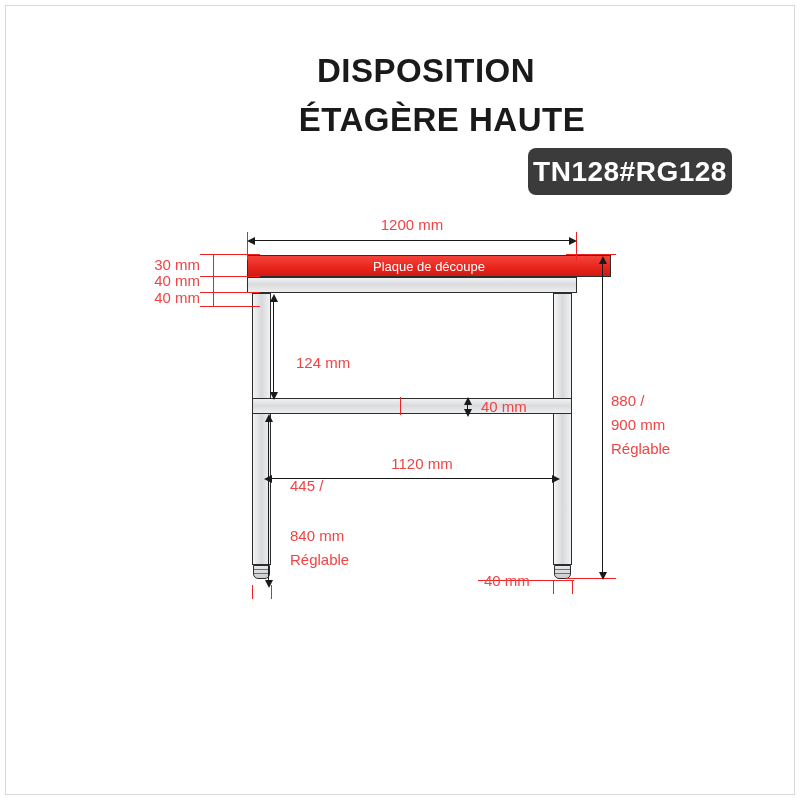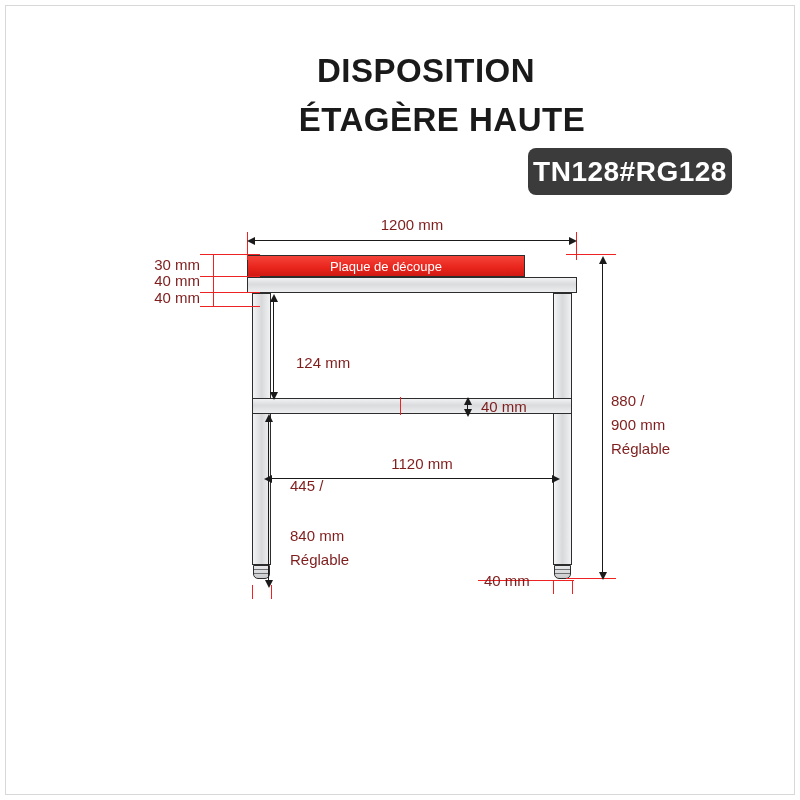--- a/index.html
+++ b/index.html
@@ -56,21 +56,21 @@
     display: flex;
     align-items: center;
     justify-content: center;
     letter-spacing: 0.5px;
   }
 
   
   .lbl {
     position: absolute;
     font-size: 15px;
-    color: #7f1d1d;
+    color: #ef4444;
     white-space: nowrap;
   }
   .lbl.center { text-align: center; }
   .lbl.right  { text-align: right; }
 
   .dimline {           
     position: absolute;
     background: #1a1a1a;
   }
   .redline {           
@@ -143,21 +143,21 @@
 <body>
 
 <div id="stage">
 
   <div class="border-frame"></div>
 
   <div class="title title-1">DISPOSITION</div>
   <div class="title title-2">ÉTAGÈRE HAUTE</div>
   <div class="ref-badge">TN128#RG128</div>
 
-  <div class="cutting-board" style="left:247px; top:255px; width:278px; height:22px;">Plaque de découpe</div>
+  <div class="cutting-board" style="left:247px; top:255px; width:364px; height:22px;">Plaque de découpe</div>
 
   <div class="metal" style="left:247px; top:277px; width:330px; height:16px;"></div>
 
   <div class="metal-v" style="left:252px; top:293px; width:19px; height:272px;"></div>
 
   <div class="metal-v" style="left:553px; top:293px; width:19px; height:272px;"></div>
 
   <div class="metal" style="left:252px; top:398px; width:320px; height:16px;"></div>
 
   <div class="foot" style="left:253px; top:565px; width:17px; height:14px;"></div>

